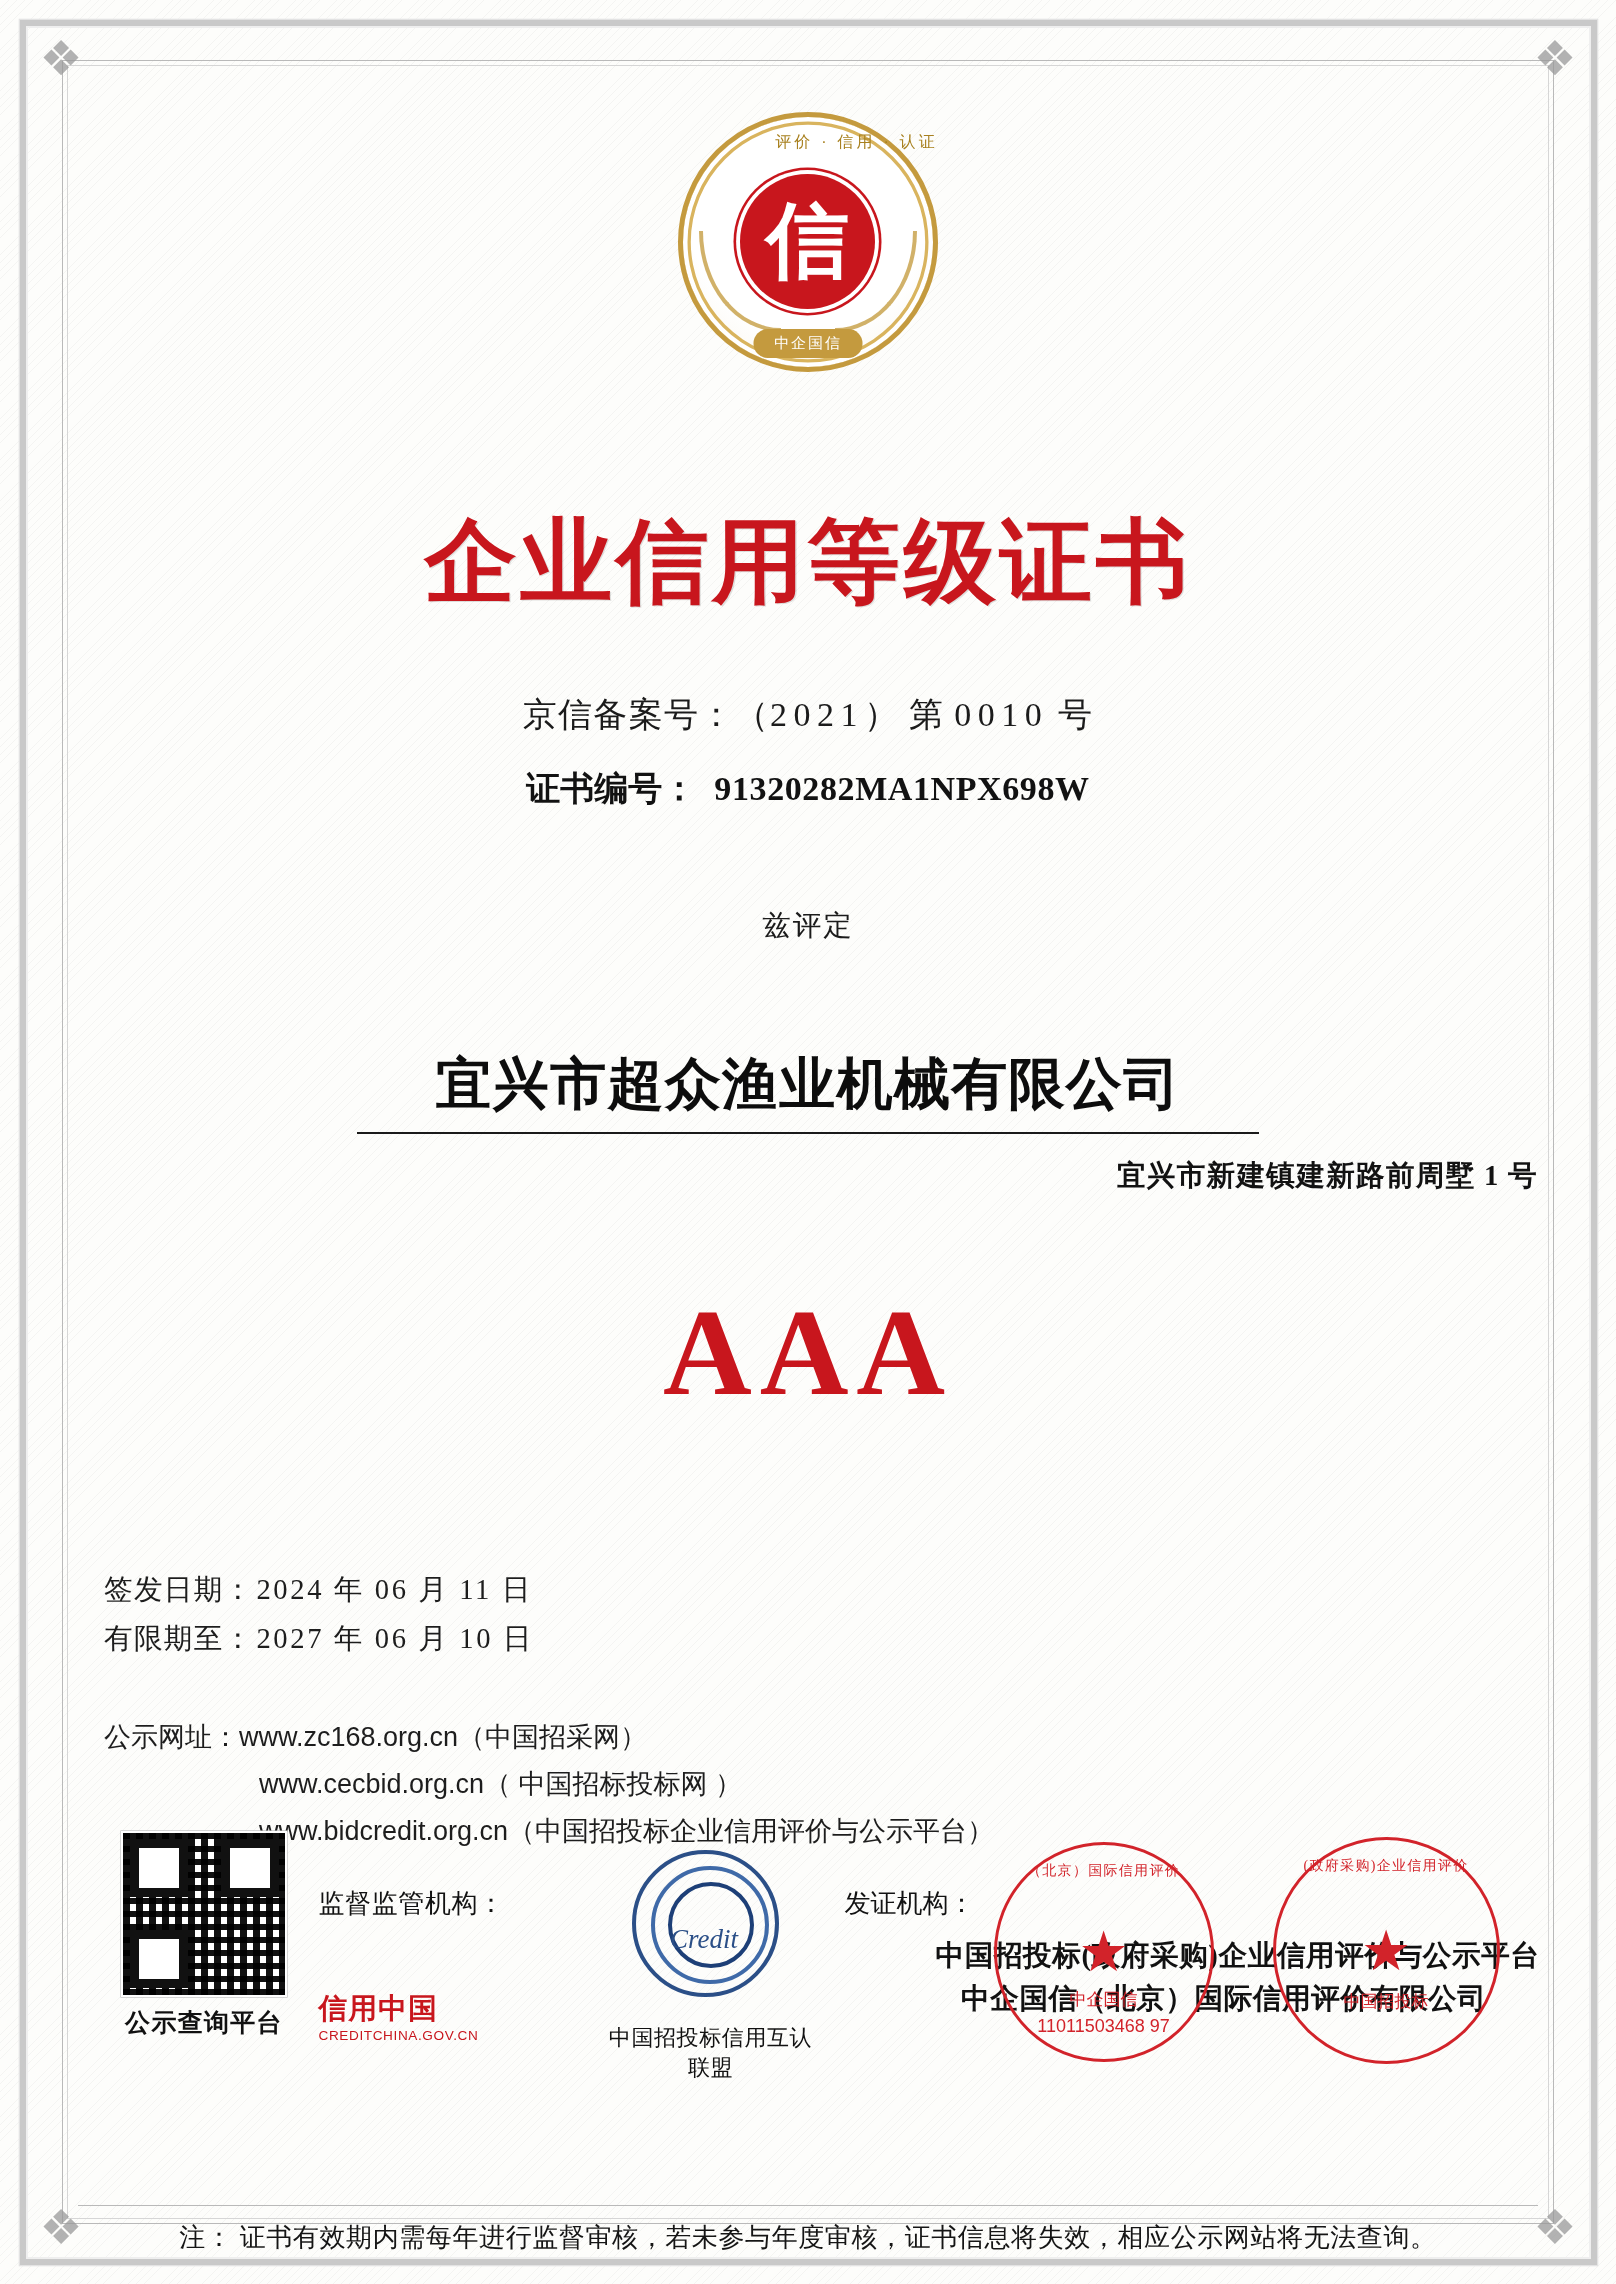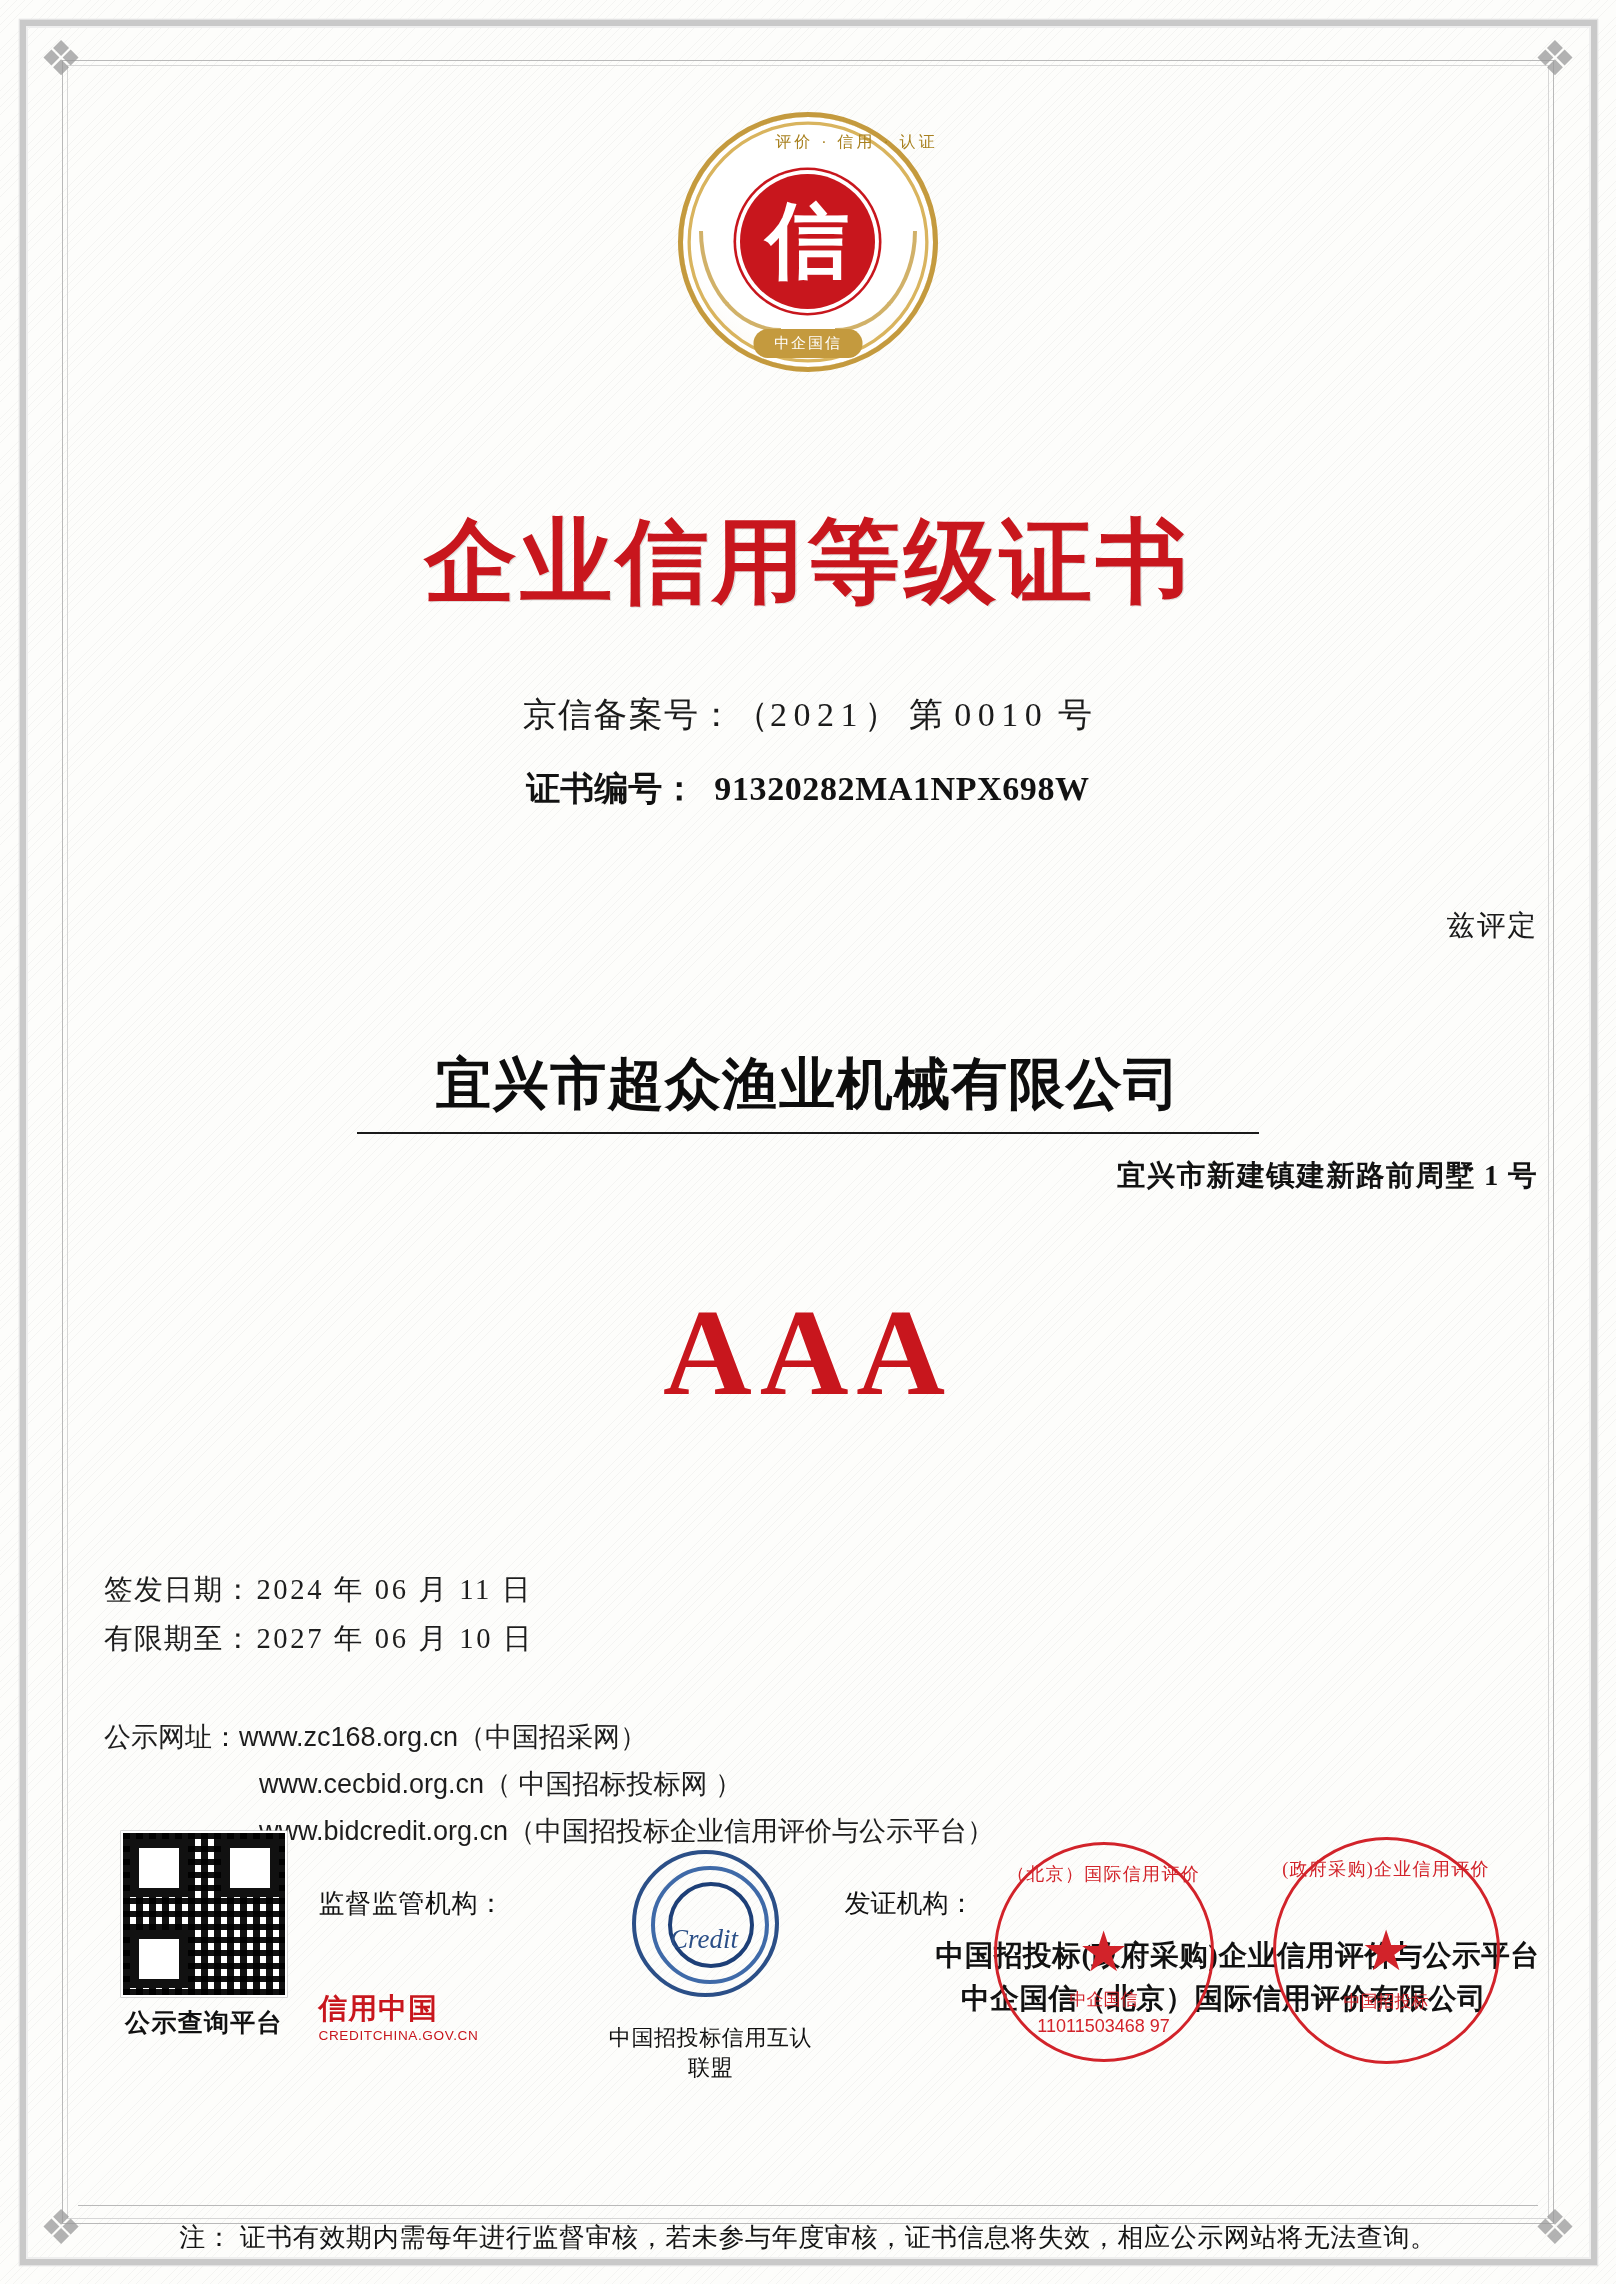--- a/index.html
+++ b/index.html
@@ -167,21 +167,21 @@
     color: #121212;
     font-weight: bold;
   }
   .cert-line .lbl { font-weight: bold; margin-right: 18px; }
   .cert-line .val { letter-spacing: 0.6px; }
 
   
   .hereby {
     position: absolute;
     left: 0; right: 0; top: 828px;
-    text-align: right;
+    text-align: center;
     font-size: 28.6px;
     color: #1b1b1b;
     letter-spacing: 1.9px;
   }
 
   
   .company {
     position: absolute;
     left: 279px; right: 279px; top: 945px;
     text-align: center;
@@ -345,21 +345,21 @@
   .stamp.s1 { left: 896px; top: 18px; width: 214px; height: 214px; }
   .stamp.s2 { left: 1175px; top: 13px; width: 221px; height: 221px; }
   .stamp .star {
     position: absolute; left: 50%; top: 50%;
     transform: translate(-50%,-50%);
     font-size: 56px; color: #d2232a; line-height: 1;
   }
   .stamp .arc {
     position: absolute; left: 0; right: 0; top: 17px;
     text-align: center;
-    font-size: 18px; letter-spacing: 1.3px;
+    font-size: 14px; letter-spacing: 1.3px;
   }
   .stamp .num {
     position: absolute; left: 0; right: 0; bottom: 22px;
     text-align: center;
     font-size: 18px;
     font-family: "Liberation Sans", sans-serif;
   }
   .stamp .sub {
     position: absolute; left: 0; right: 0; bottom: 48px;
     text-align: center; font-size: 17px;

